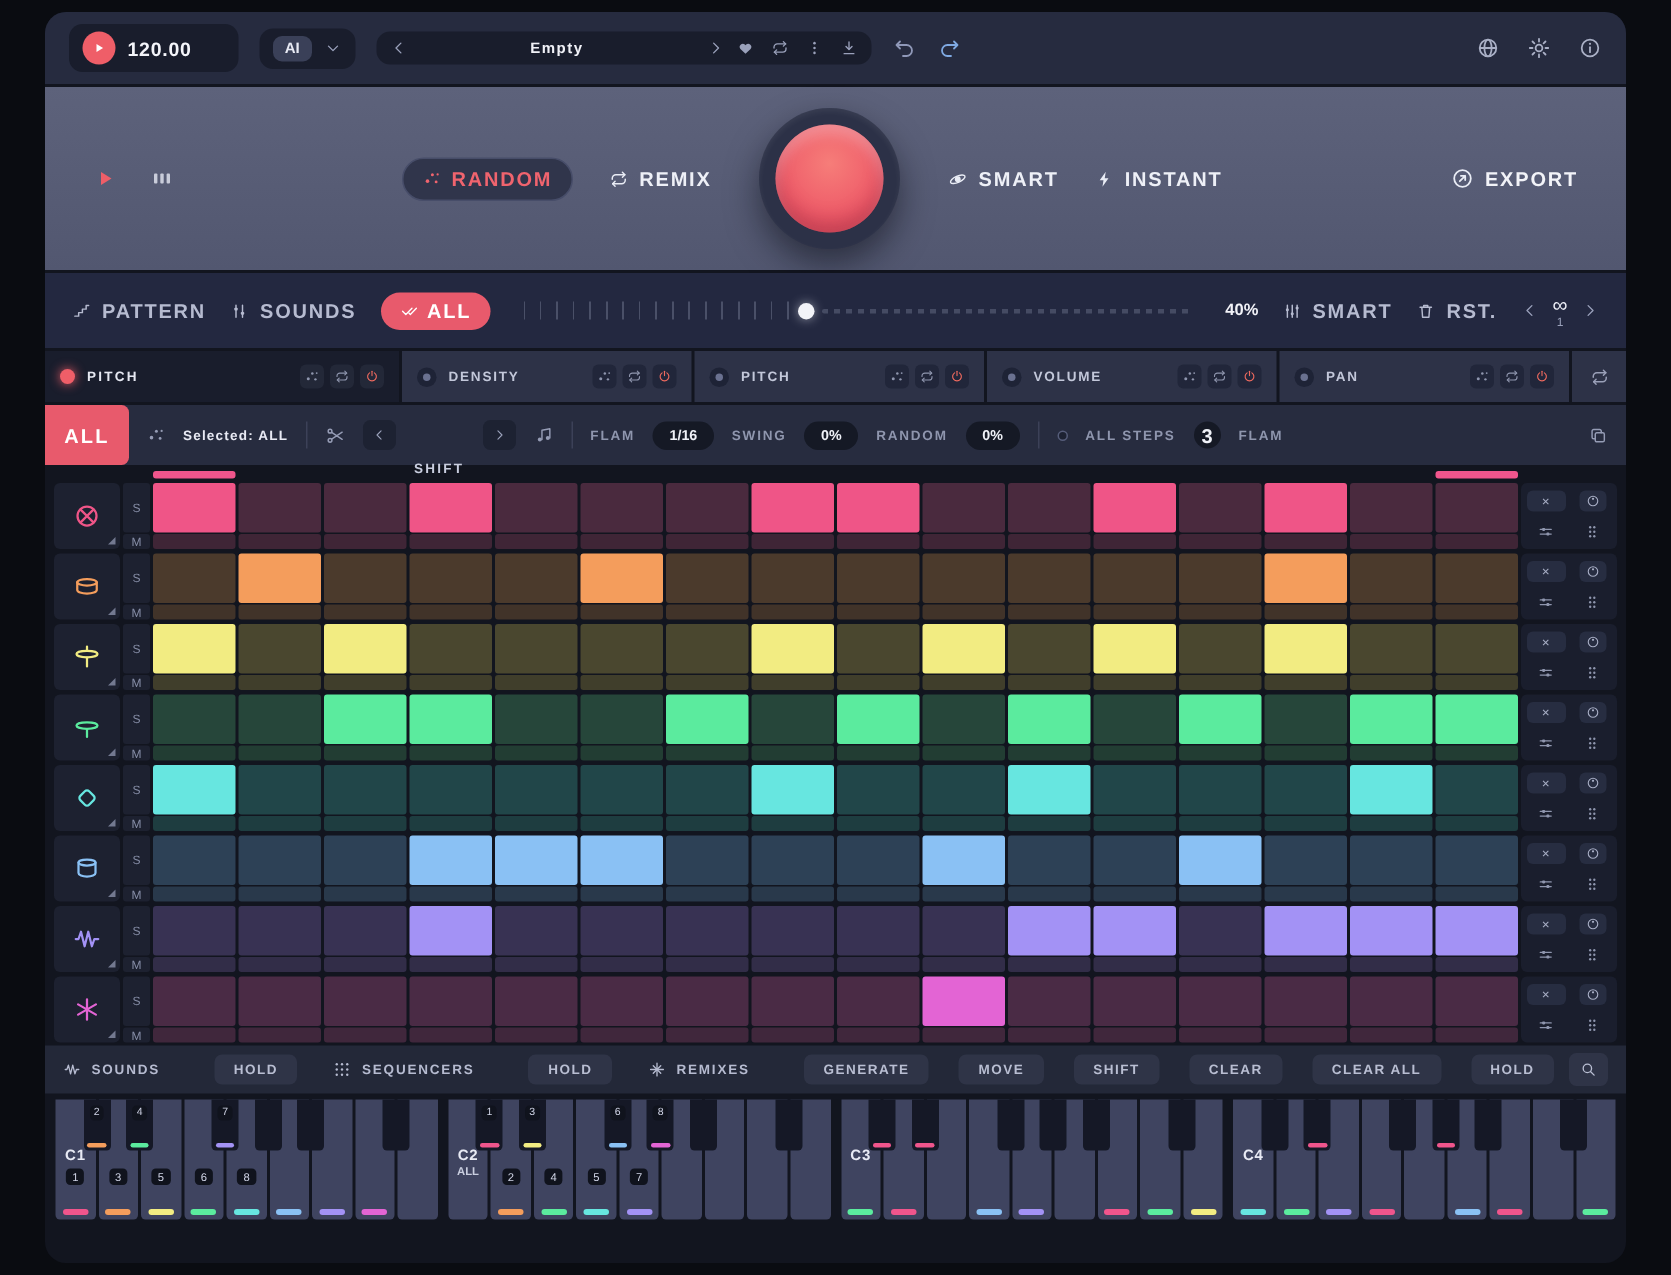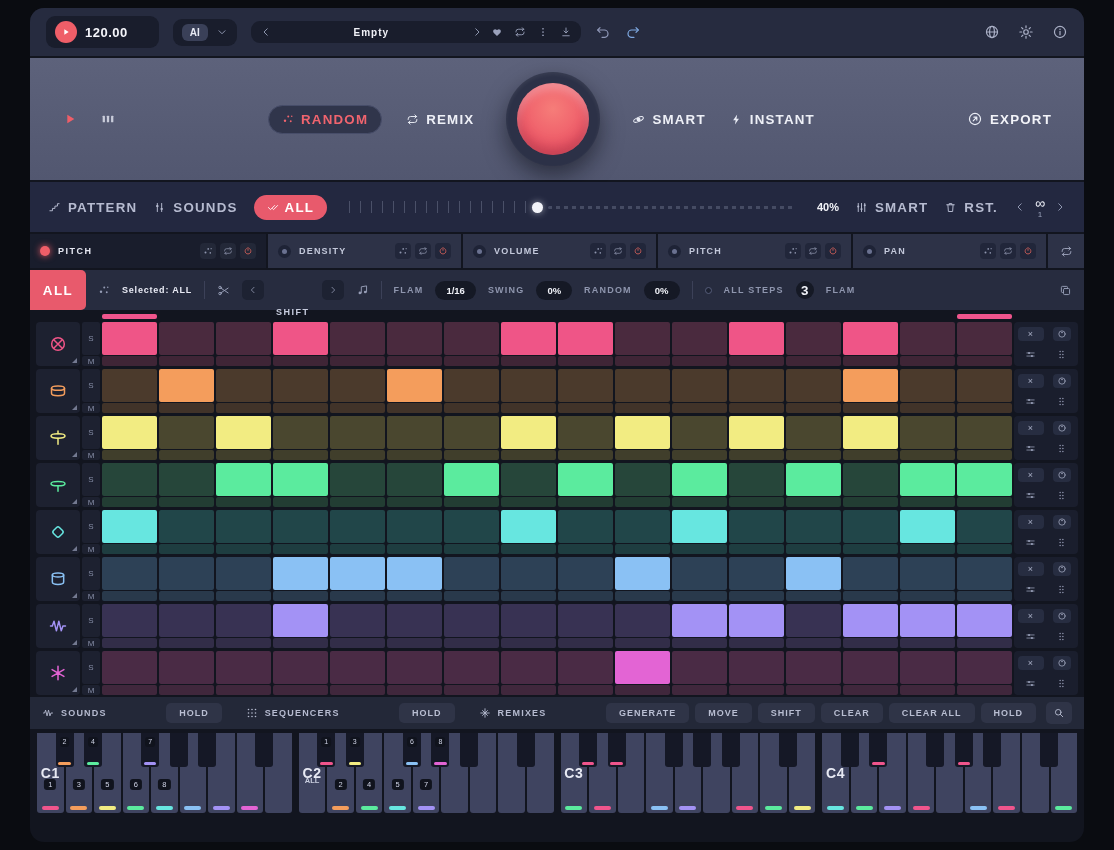--- a/index.html
+++ b/index.html
@@ -108,29 +108,29 @@
   .tacts{width:64px;display:grid;grid-template-columns:1fr 1fr;gap:3px 2px;padding:3px 2px;align-items:center;justify-items:center;background:#1a1e2d;border-radius:4px;}
   .act{background:#272d41;border-radius:4px;color:#a7adc4;display:flex;align-items:center;justify-content:center;border:none;}
   .act.clear{width:26px;height:14px;font-size:9px;line-height:1;}
   .act.fill{width:18px;height:14px;}
   .bare{color:#8f96ae;background:none;border:none;display:flex;align-items:center;justify-content:center;}
 
   
   .bottom-bar{height:32px;background:#232838;display:flex;align-items:center;gap:10px;padding:0 12px;color:#b6bbd0;flex:none;}
   .bb-item{display:flex;gap:7px;align-items:center;}
   .bb-chip{background:#2f3447;border-radius:5px;padding:5px 13px;color:#b9bed2;font-weight:bold;letter-spacing:1px;border:none;font-size:9px;}
-  .bb-actions{display:flex;gap:6px;align-items:center;}
+  .bb-actions{display:flex;gap:20px;align-items:center;}
   .search-chip{width:26px;height:22px;background:#2f3447;border-radius:5px;display:flex;align-items:center;justify-content:center;color:#b9bed2;border:none;}
 
   
   .keyboard{height:92px;display:flex;gap:5px;padding:2px 6px 10px;flex:none;}
   .kb-sec{flex:1;position:relative;display:flex;}
   .wkey{flex:1;margin:0 1px;background:#3f4460;border-radius:0 0 3px 3px;position:relative;}
   .bkey{position:absolute;top:0;height:42%;width:7%;background:#151826;border-radius:0 0 3px 3px;z-index:2;}
-  .kname{position:absolute;top:32px;left:50%;transform:translateX(-50%);font-size:14px;color:#e8eaf4;font-weight:bold;letter-spacing:.5px;white-space:nowrap;}
+  .kname{position:absolute;top:32px;left:50%;transform:translateX(-50%);font-size:10px;color:#e8eaf4;font-weight:bold;letter-spacing:.5px;white-space:nowrap;}
   .kname2{position:absolute;top:43px;left:50%;transform:translateX(-50%);font-size:7.5px;color:#c9cedf;font-weight:bold;white-space:nowrap;}
   .kbadge{position:absolute;top:46px;left:50%;transform:translateX(-50%);background:#10131d;border-radius:3px;padding:1px 4px;font-size:7.5px;color:#d0d4e6;line-height:1.2;}
   .kbadge.onblack{top:4px;padding:1px 3px;font-size:7px;}
   .kstrip{position:absolute;bottom:3px;left:18%;right:18%;height:4px;border-radius:2px;}
   .bkey .kstrip{bottom:2px;left:15%;right:15%;height:3px;}
 </style>
 </head>
 <body>
 
 <div class="plugin">
@@ -470,21 +470,21 @@
                 <svg viewBox="0 0 24 24" fill="none" stroke="currentColor" stroke-width="1.8" stroke-linecap="round" stroke-linejoin="round">
                   <path d="M12 3.5v7"></path>
                   <path d="M8.2 6.2a7 7 0 1 0 7.6 0"></path>
                 </svg>
               </span>
             </button>
           </span>
         </div>
         <div class="param-tab">
           <span class="param-dot"></span>
-          <span class="param-label">VOLUME</span>
+          <span class="param-label">PITCH</span>
           <span class="mini-chips">
             <button class="mini-chip">
               <span class="i s10">
                 <svg viewBox="0 0 24 24" fill="none" stroke="currentColor" stroke-width="1.8" stroke-linecap="round" stroke-linejoin="round">
                   <circle cx="6" cy="15.5" r="2.4" class="f"></circle>
                   <circle cx="12.5" cy="7" r="2" class="f"></circle>
                   <circle cx="17.5" cy="16.5" r="1.9" class="f"></circle>
                   <circle cx="19.5" cy="6.5" r="1.5" class="f"></circle>
                 </svg>
               </span>
@@ -504,21 +504,21 @@
                 <svg viewBox="0 0 24 24" fill="none" stroke="currentColor" stroke-width="1.8" stroke-linecap="round" stroke-linejoin="round">
                   <path d="M12 3.5v7"></path>
                   <path d="M8.2 6.2a7 7 0 1 0 7.6 0"></path>
                 </svg>
               </span>
             </button>
           </span>
         </div>
         <div class="param-tab">
           <span class="param-dot"></span>
-          <span class="param-label">PITCH</span>
+          <span class="param-label">VOLUME</span>
           <span class="mini-chips">
             <button class="mini-chip">
               <span class="i s10">
                 <svg viewBox="0 0 24 24" fill="none" stroke="currentColor" stroke-width="1.8" stroke-linecap="round" stroke-linejoin="round">
                   <circle cx="6" cy="15.5" r="2.4" class="f"></circle>
                   <circle cx="12.5" cy="7" r="2" class="f"></circle>
                   <circle cx="17.5" cy="16.5" r="1.9" class="f"></circle>
                   <circle cx="19.5" cy="6.5" r="1.5" class="f"></circle>
                 </svg>
               </span>

